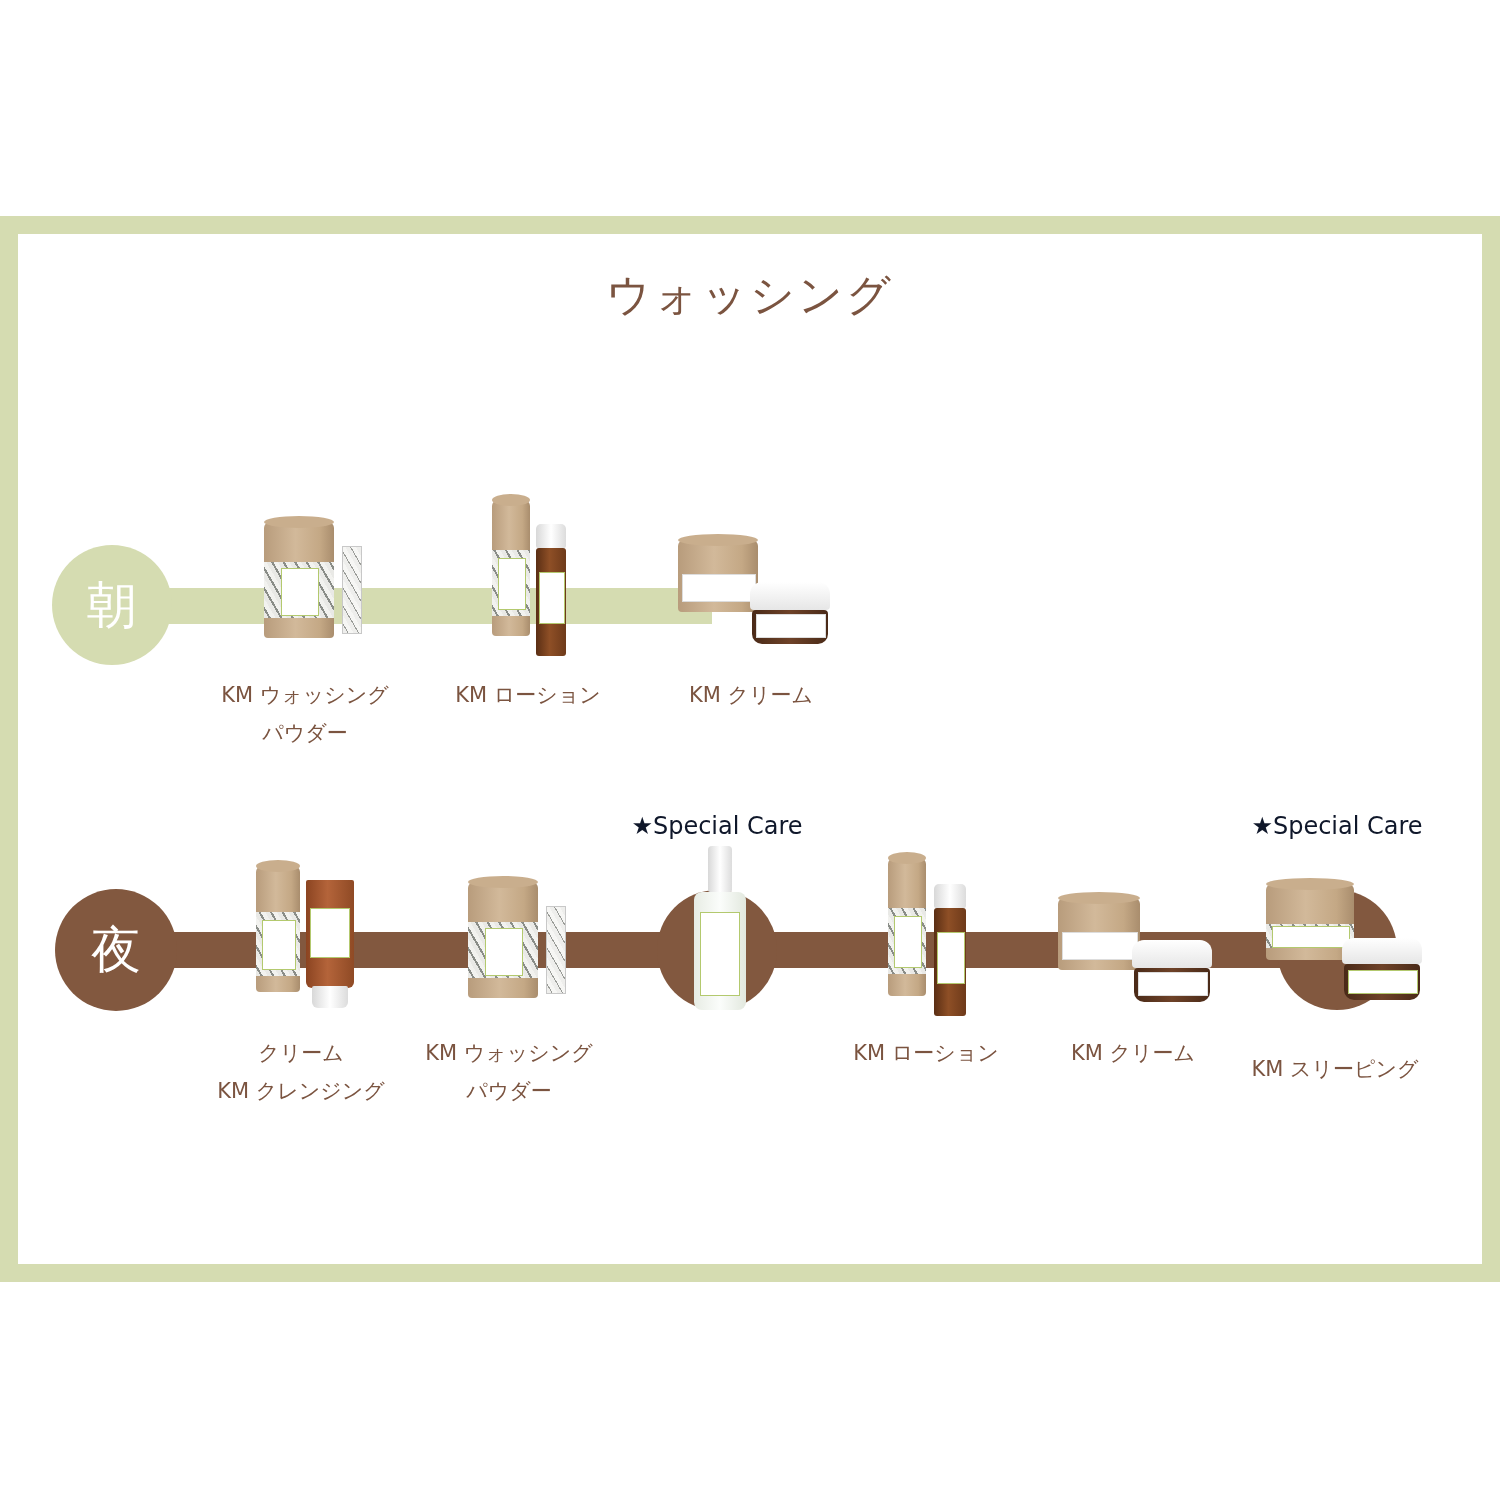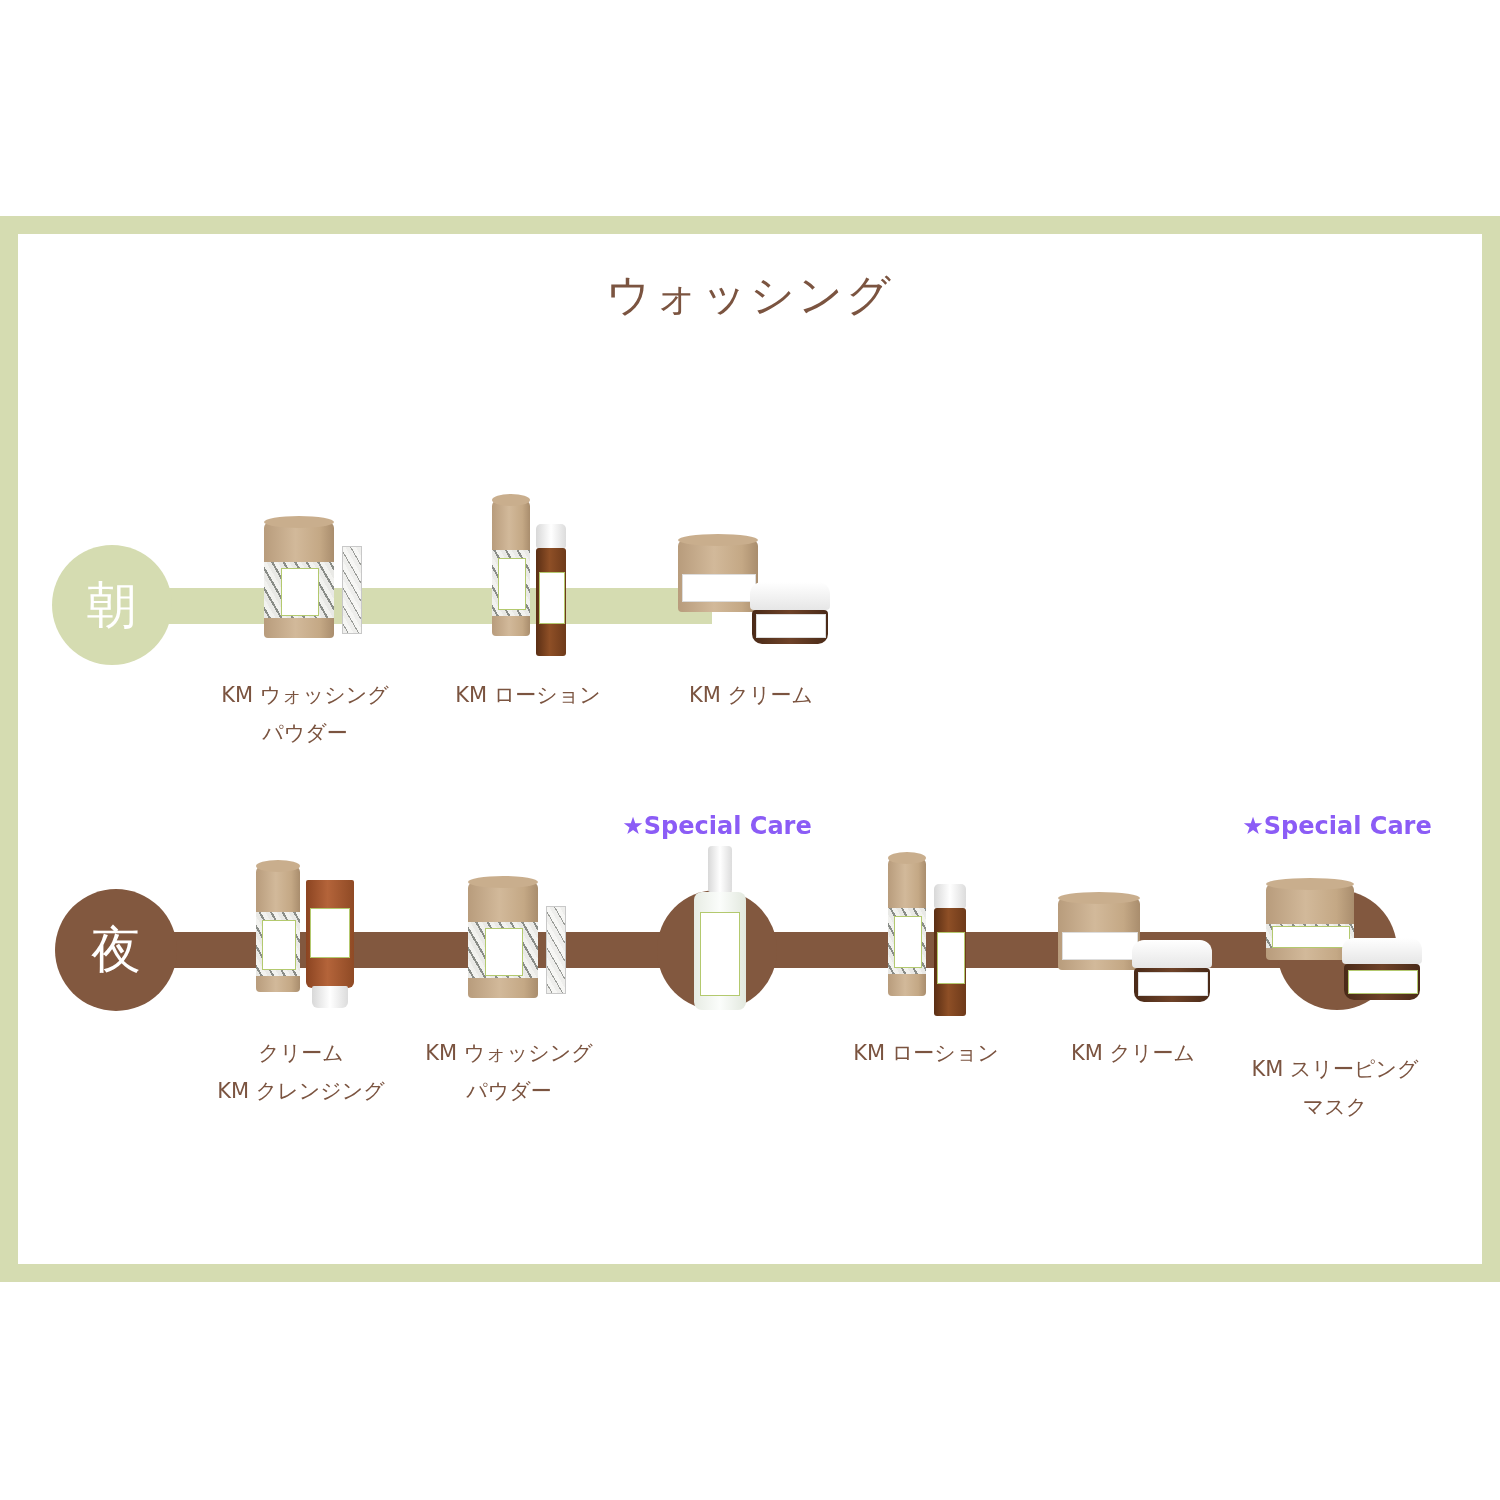--- a/index.html
+++ b/index.html
@@ -12,21 +12,21 @@
            font-size:44px; letter-spacing:3px; color:#7b5440; font-weight:300; }
   .bar { position:absolute; height:36px; }
   .bar.morning { background:#d5dcb1; left:112px; top:588px; width:600px; }
   .bar.night { background:#82583f; left:116px; top:932px; width:1220px; }
   .circle { position:absolute; border-radius:50%; display:flex; align-items:center; justify-content:center;
             color:#ffffff; font-size:50px; }
   .circle.morning { background:#d5dcb1; width:120px; height:120px; left:52px; top:545px; }
   .circle.night { background:#82583f; width:122px; height:122px; left:55px; top:889px; }
   .circle.mini { background:#82583f; width:120px; height:120px; }
   .label { position:absolute; text-align:center; font-size:21px; line-height:38px; color:#7b5440; width:240px; }
-  .special { position:absolute; font-size:24px; font-weight:bold; color:#8b5cf6; width:240px; text-align:center; }
+  .special { position:absolute; font-size:24px; font-weight:normal; color:#0f172a; width:240px; text-align:center; }
 
   
   .prod { position:absolute; }
   .kraft { position:absolute; background:linear-gradient(90deg,#b89c7c,#d2b99a 45%,#c4a885 80%,#a98d6d); border-radius:6px 6px 4px 4px; }
   .kraft::before { content:""; position:absolute; left:0; right:0; top:-6px; height:12px; border-radius:50%; background:#c9ae8d; }
   .wrap { position:absolute; left:0; right:0; background:repeating-linear-gradient(60deg,#e9e9e6 0 4px,#8a8d88 4px 6px,#f2f2ef 6px 10px); }
   .labelbox { position:absolute; background:#ffffff; border:1px solid #b3c96e; }
   .amber { position:absolute; background:linear-gradient(90deg,#5a2e14,#8e4f26 45%,#6e3a1a); border-radius:3px; }
   .cap { position:absolute; background:linear-gradient(90deg,#d8d8d8,#ffffff 50%,#dcdcdc); border-radius:5px 5px 2px 2px; }
   .stick { position:absolute; background:repeating-linear-gradient(60deg,#eeeeec 0 4px,#9a9c98 4px 5px,#f6f6f4 5px 9px); border:1px solid #c8c8c8; }
@@ -168,14 +168,13 @@
 <div class="label" style="left:597px;top:1034px;">
 </div>
 <div class="label" style="left:806px;top:1034px;">
   <div>KM ローション</div>
 </div>
 <div class="label" style="left:1013px;top:1034px;">
   <div>KM クリーム</div>
 </div>
 <div class="label" style="left:1215px;top:1050px;">
   <div>KM スリーピング</div>
-  <div>マスク</div>
 </div>
 
 </body></html>

